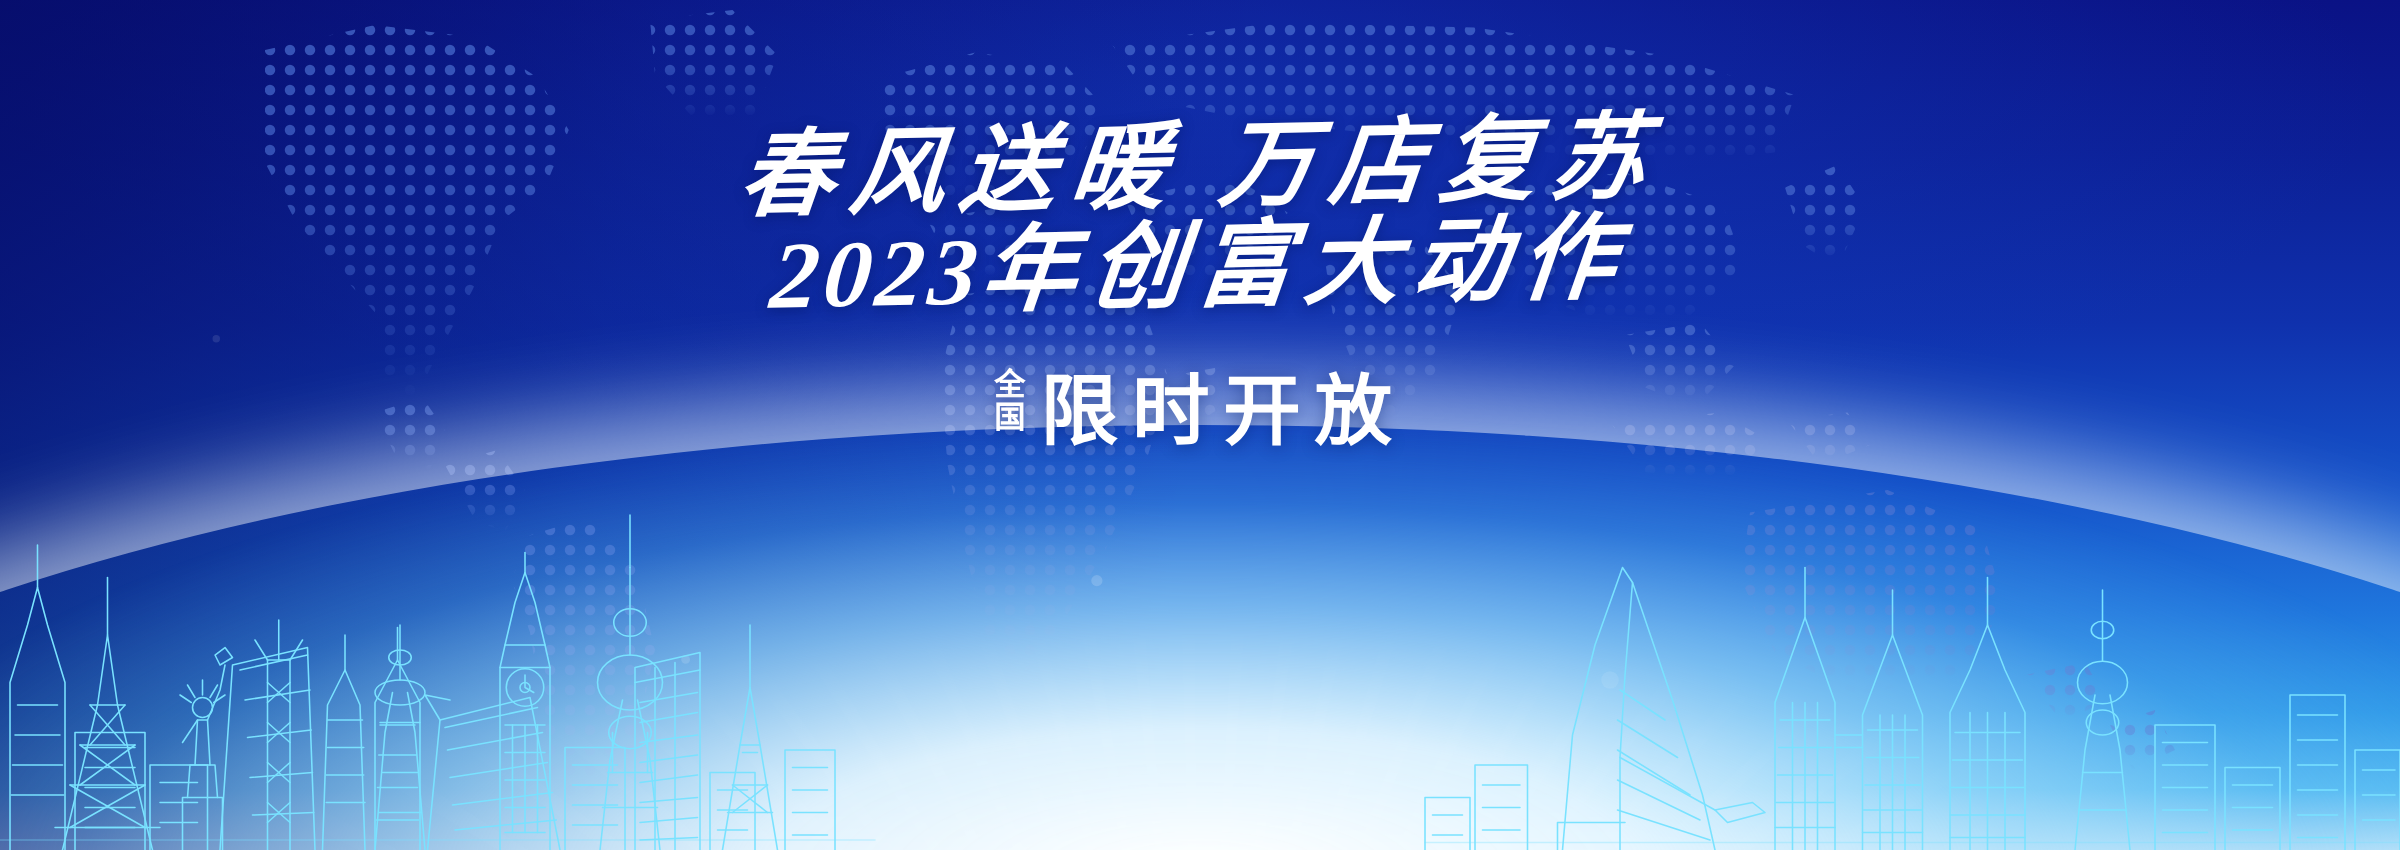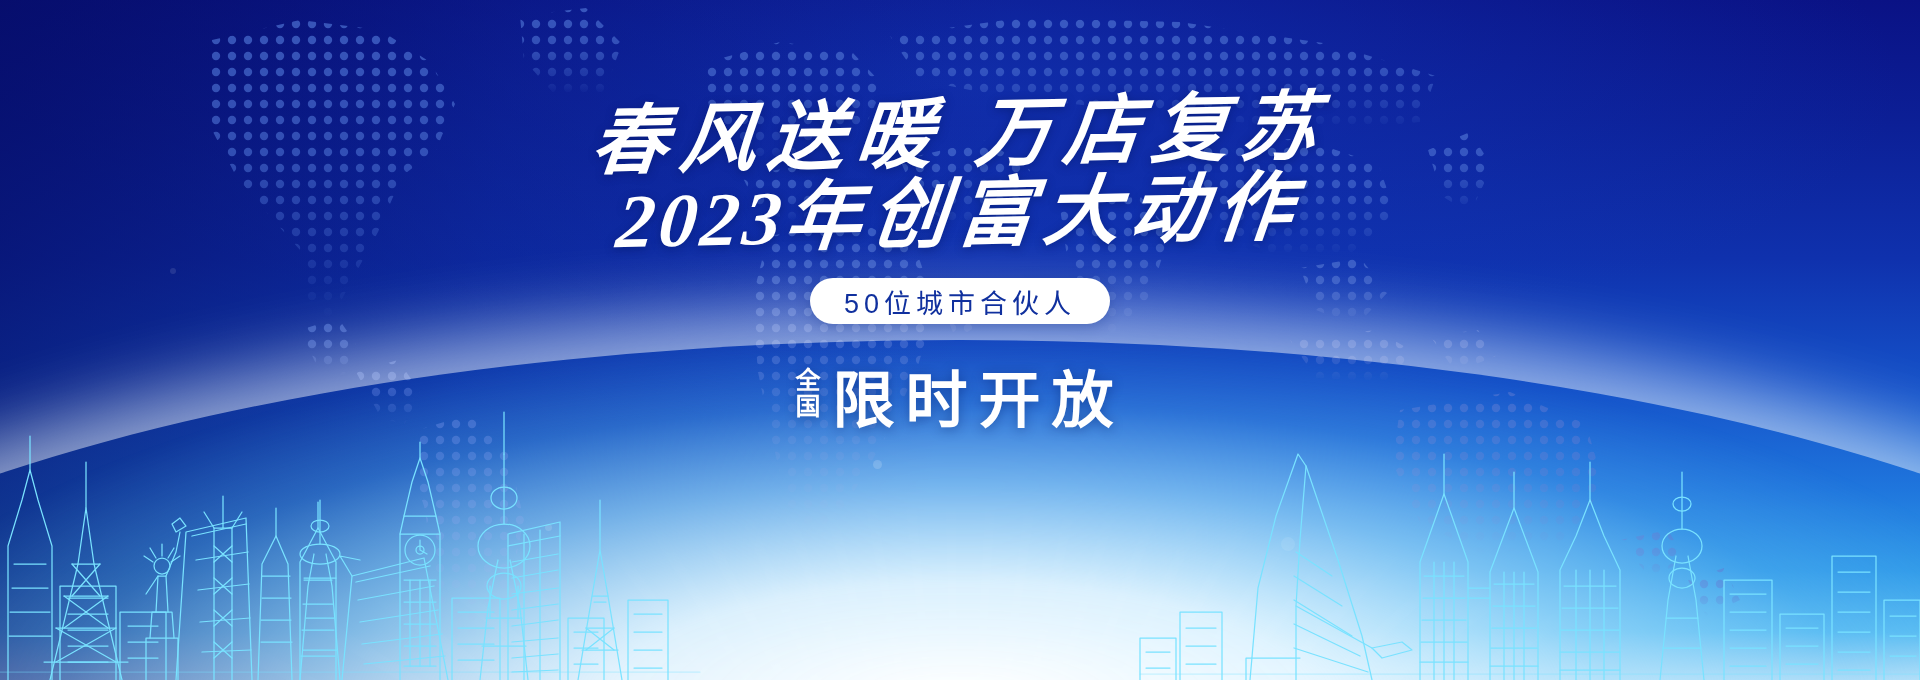--- a/index.html
+++ b/index.html
@@ -417,21 +417,20 @@
   </div>
 
   <div class="content">
 
     <div class="headline headline-1">春风送暖 万店复苏</div>
 
     <div class="headline headline-2">
       <span class="yr">2023</span><span>年创富大动作</span>
     </div>
 
-    <div class="pill">50位城市合伙人</div>
 
     <div class="bottom-line">
       <span class="stack">
         <span>全</span>
         <span>国</span>
       </span>
       <span class="big-words">限时开放</span>
     </div>
 
   </div>

